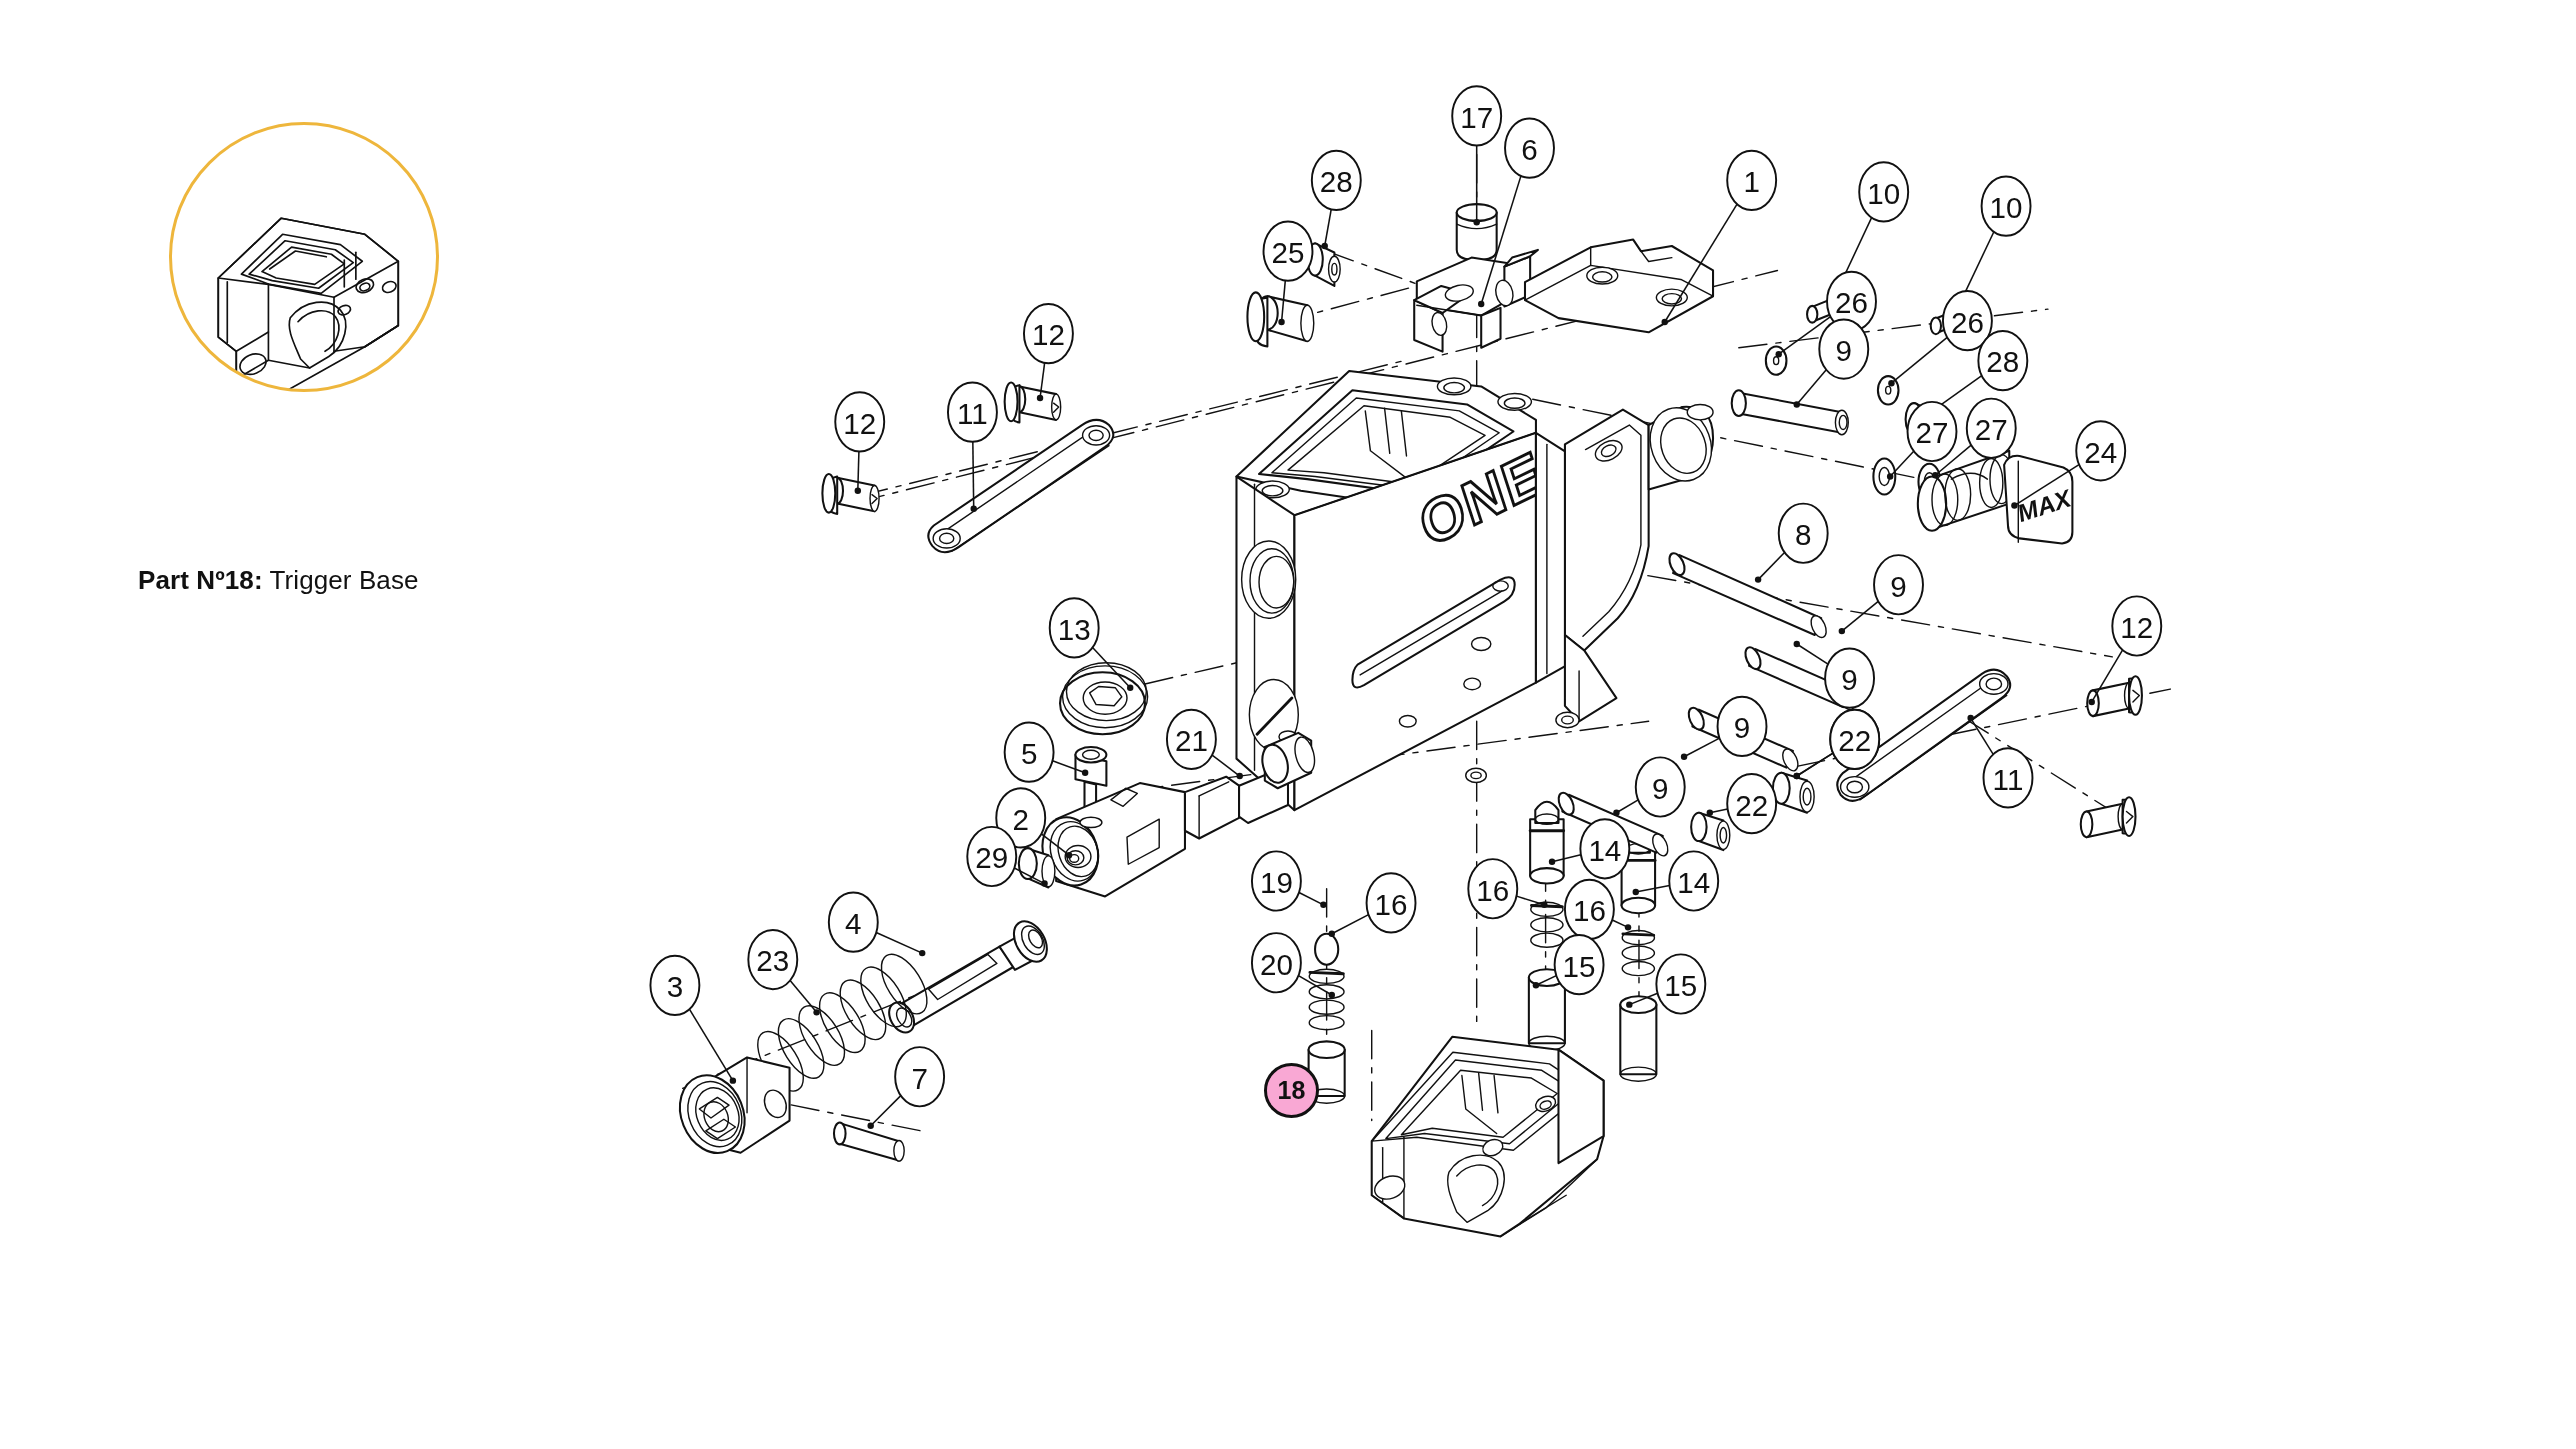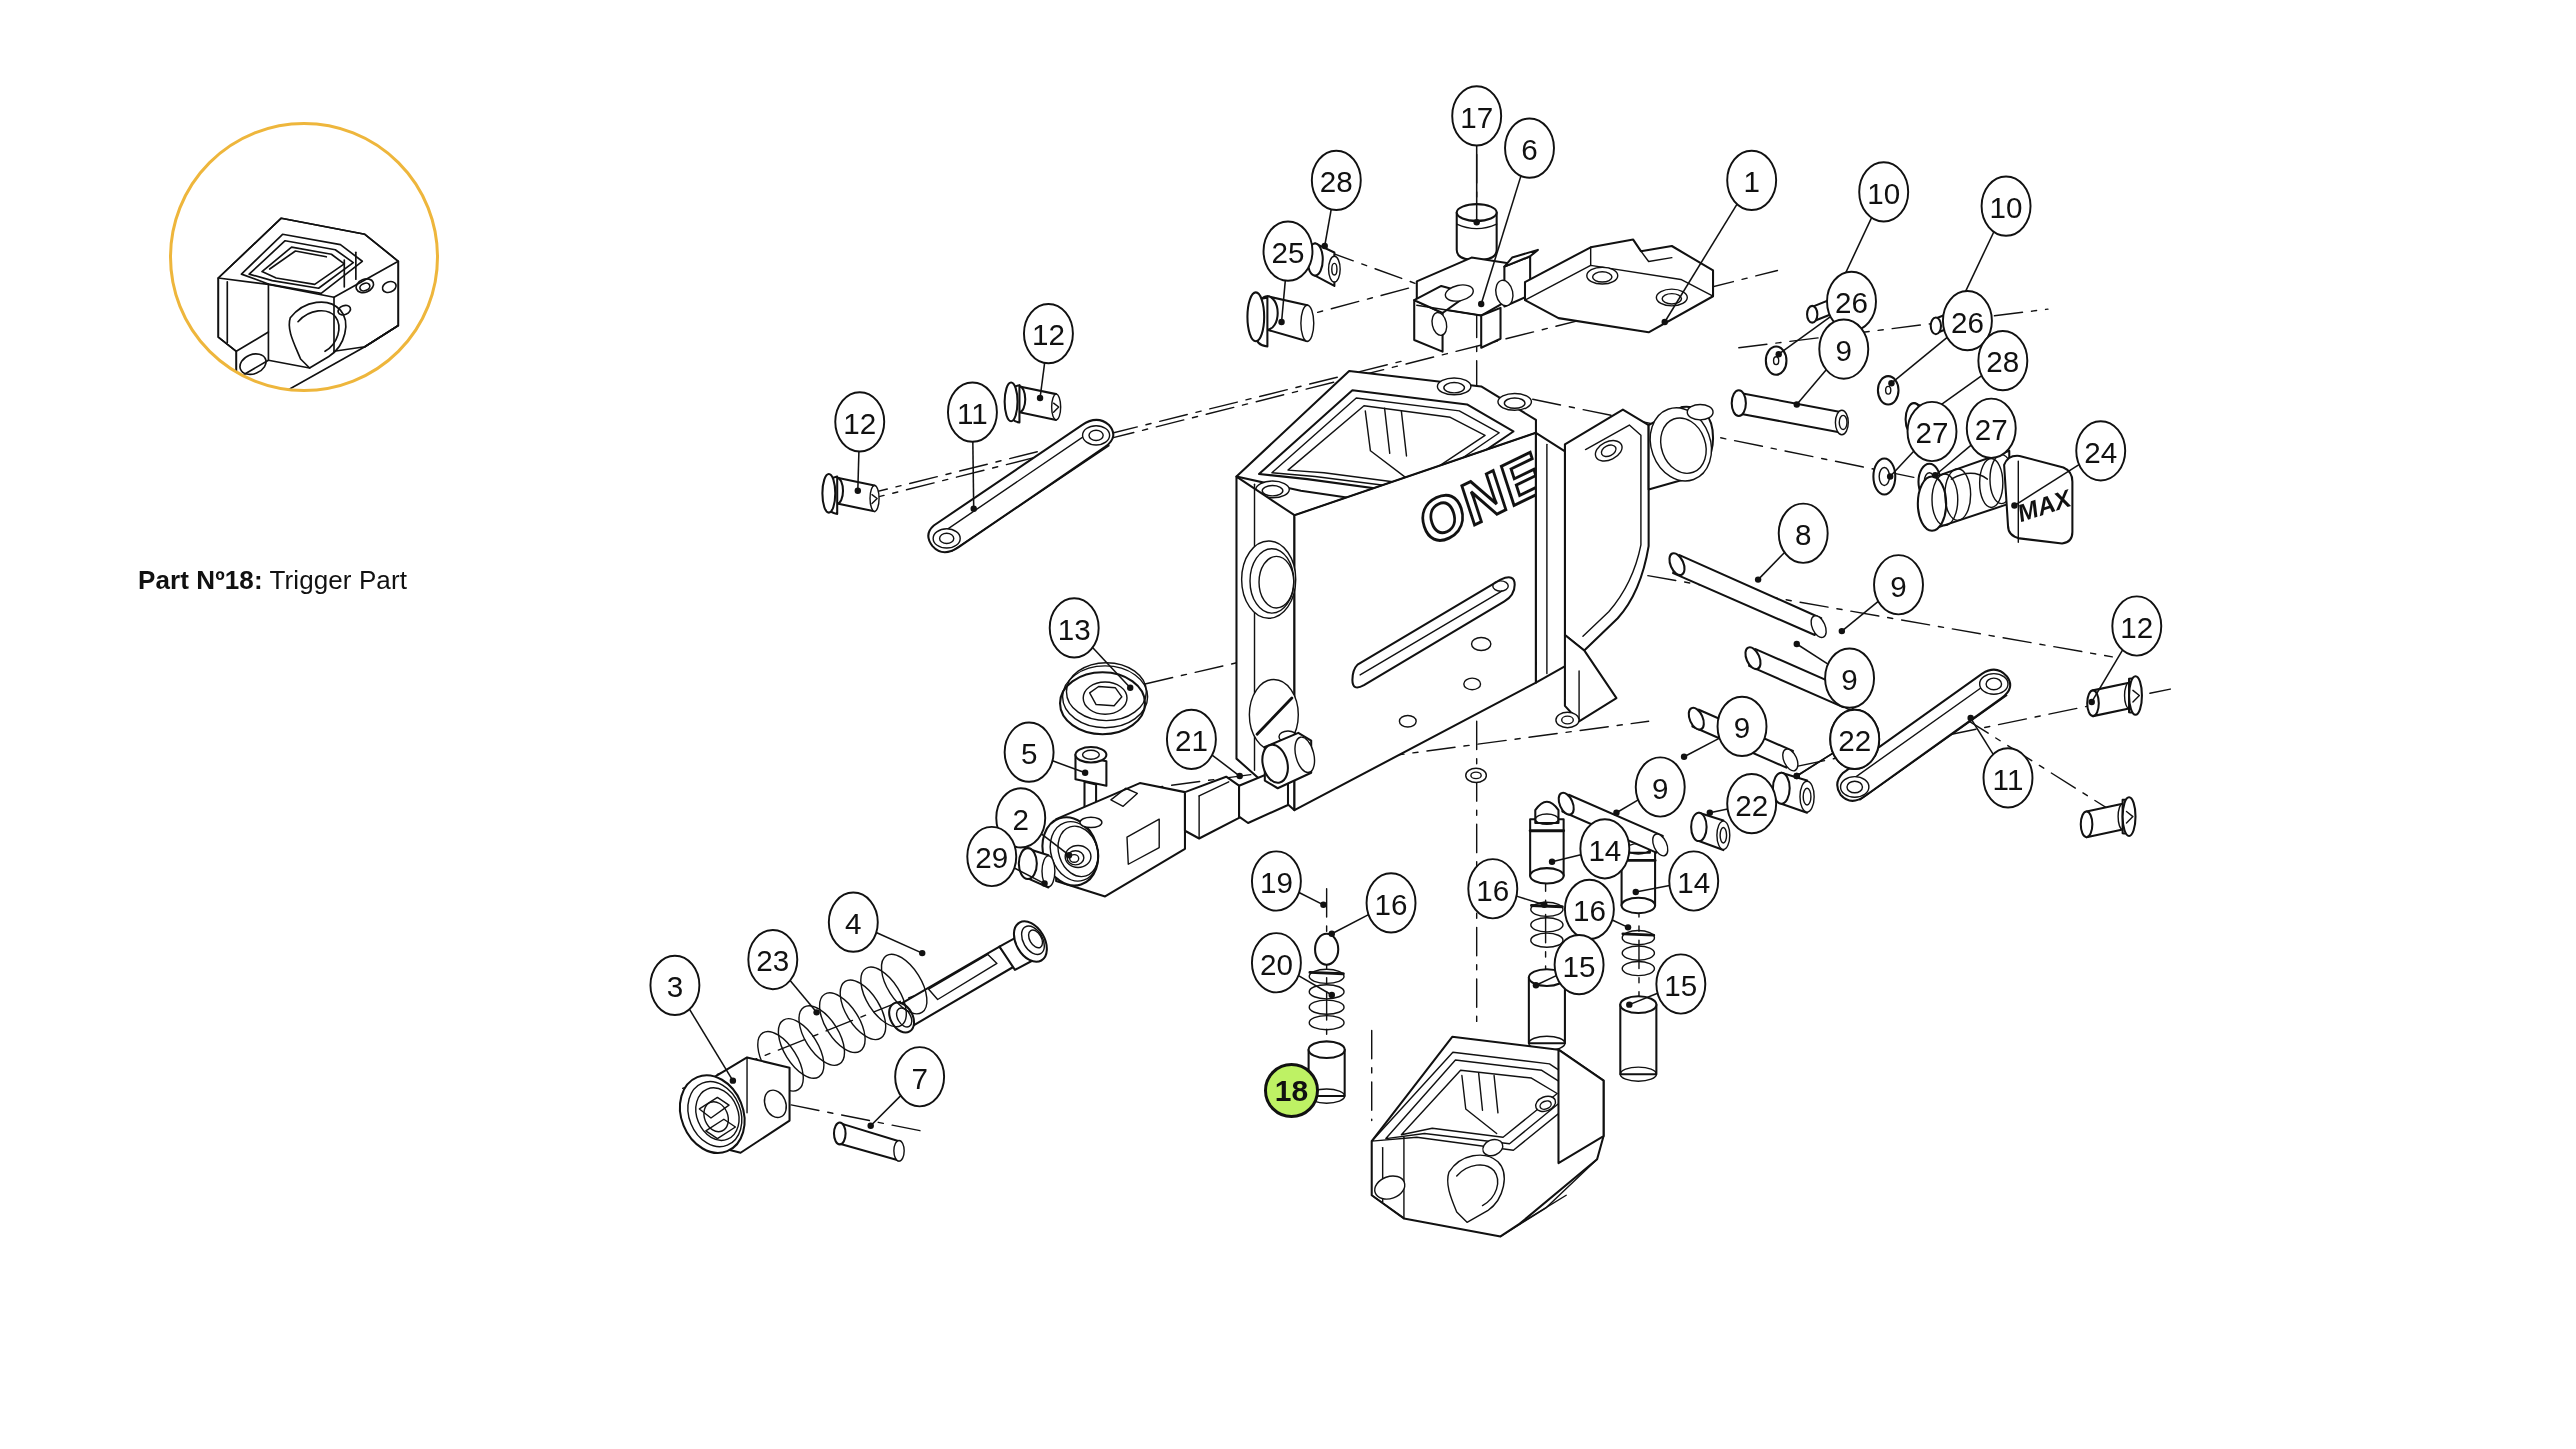--- a/index.html
+++ b/index.html
@@ -62,27 +62,27 @@
   }
 
   
   #badge-18 {
     position: absolute;
     left: 1264px;
     top: 1063px;
     width: 55px;
     height: 55px;
     border-radius: 50%;
-    background: #bef264;
+    background: #f9a8d4;
     border: 3.2px solid #111;
     box-sizing: border-box;
     display: flex;
     align-items: center;
     justify-content: center;
-    font-size: 30px;
+    font-size: 25px;
     font-weight: 700;
     color: #111;
   }
 
   
   #footer {
     position: absolute;
     left: 0;
     top: 1288px;
     width: 2576px;
@@ -133,21 +133,21 @@
 
           <path d="M268 210 L268 252"></path>
           <path d="M286 198 L286 240"></path>
         </g>
       </svg>
     </div>
   </div>
 
   <div id="caption">
     <span class="lbl">Part Nº18:</span>
-    <span class="val">Trigger Part</span>
+    <span class="val">Trigger Base</span>
   </div>
 
   <svg id="drawing" viewBox="0 0 4000 2250">
     <defs>
       <style>
         .ln   { fill:none; stroke:#111; stroke-width:3.2; stroke-linejoin:round; stroke-linecap:round; }
         .lnt  { fill:none; stroke:#111; stroke-width:2.2; stroke-linejoin:round; stroke-linecap:round; }
         .lnh  { fill:none; stroke:#111; stroke-width:4.4; stroke-linejoin:round; stroke-linecap:round; }
         .wht  { fill:#fff; stroke:#111; stroke-width:3.2; stroke-linejoin:round; stroke-linecap:round; }
         .whtt { fill:#fff; stroke:#111; stroke-width:2.2; stroke-linejoin:round; stroke-linecap:round; }

